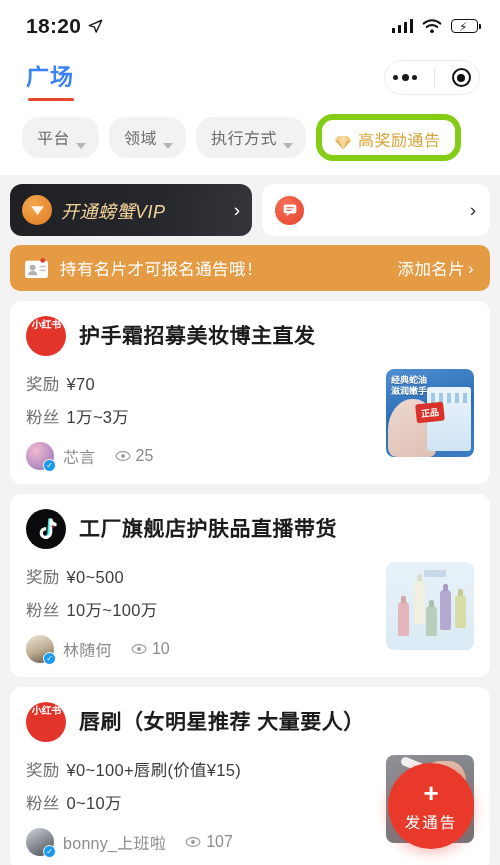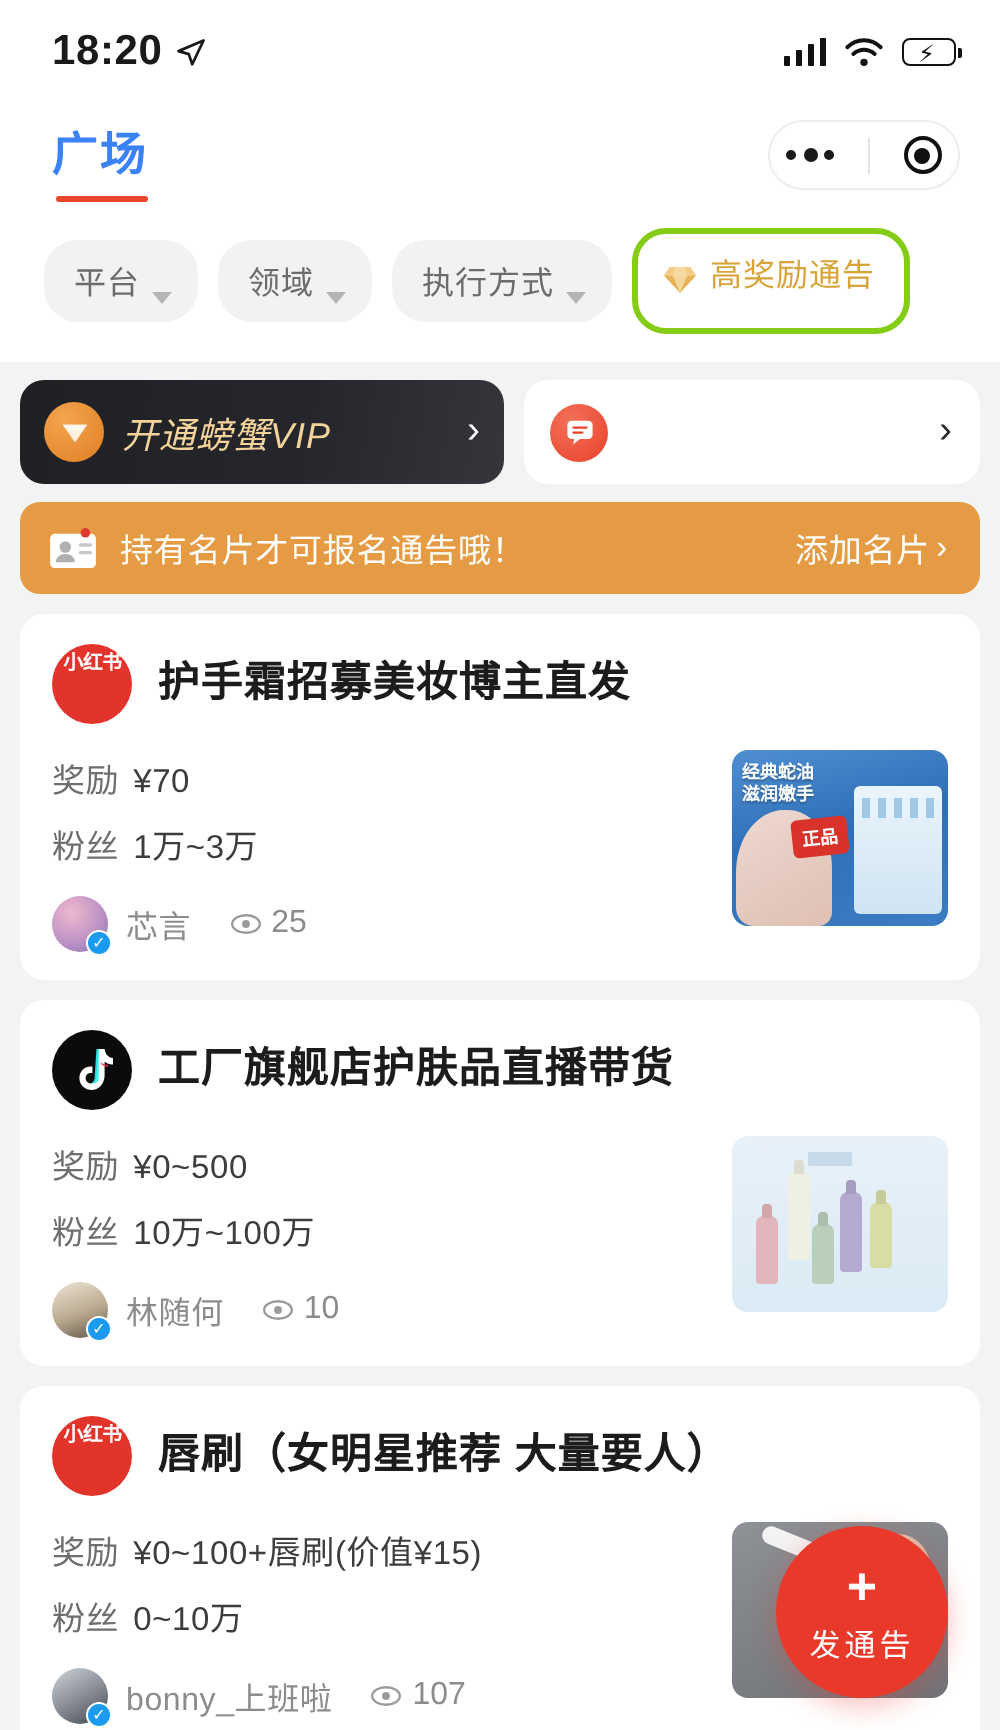--- a/index.html
+++ b/index.html
@@ -84,21 +84,21 @@
     background: #f2f2f2; border-radius: 17px;
     padding: 8px 13px 9px 15px; cursor: pointer;
   }
   .chip-label { font-size: 16px; color: #6c6c6c; letter-spacing: .5px; }
   .caret {
     width: 0; height: 0; border-left: 5.5px solid transparent;
     border-right: 5.5px solid transparent; border-top: 6px solid #b5b5b5;
     margin-top: 2px;
   }
   .chip.gold {
-    background: #fff; border: 3px solid #84cc16; padding: 7px 14px 16px 12px;
+    background: #fff; border: 6px solid #84cc16; padding: 7px 14px 4px 12px;
   }
   .chip.gold .chip-label { color: #d8a43a; }
   .diamond-ic { width: 18px; height: 16px; display: block; }
 
   
   .promo-row { display: flex; gap: 10px; padding: 9px 10px 0; }
   .vip-card {
     position: relative; flex: 0 0 242px; height: 52px; border-radius: 12px;
     background: linear-gradient(100deg,#1f2024 0%, #26272c 60%, #34363c 100%);
     display: flex; align-items: center; padding: 0 12px; cursor: pointer; overflow: hidden;
@@ -171,21 +171,21 @@
     position: absolute; right: -2px; bottom: -2px; width: 13px; height: 13px;
     border-radius: 50%; background: #1b9bf0; border: 1.5px solid #fff;
     display: flex; align-items: center; justify-content: center;
     color: #fff; font-size: 8px; line-height: 1;
   }
   .author-name { font-size: 16px; color: #8c8c8c; letter-spacing: .3px; }
   .views { display: flex; align-items: center; gap: 5px; margin-left: 10px; }
   .eye { width: 16px; height: 12px; display: block; }
   .views-count { font-size: 16px; color: #8c8c8c; }
   .thumb {
-    width: 108px; height: 88px; border-radius: 8px; flex: none;
+    width: 88px; height: 88px; border-radius: 8px; flex: none;
     margin-left: 12px; overflow: hidden; position: relative;
   }
 
   
   .th1 { background: linear-gradient(165deg,#4f8fd1 0%, #2f6fb8 45%, #3c7cc2 100%); }
   .th1 .cap1 { position: absolute; left: 5px; top: 6px; color: #fff; font-size: 9px; font-weight: 700; line-height: 1.25; text-shadow: 0 1px 1px rgba(0,0,0,.25); }
   .th1 .hand {
     position: absolute; left: 2px; bottom: 0; width: 48px; height: 58px;
     background: linear-gradient(150deg,#f6ded2,#e8c3b2);
     border-radius: 50% 46% 14% 18% / 54% 50% 12% 16%;

